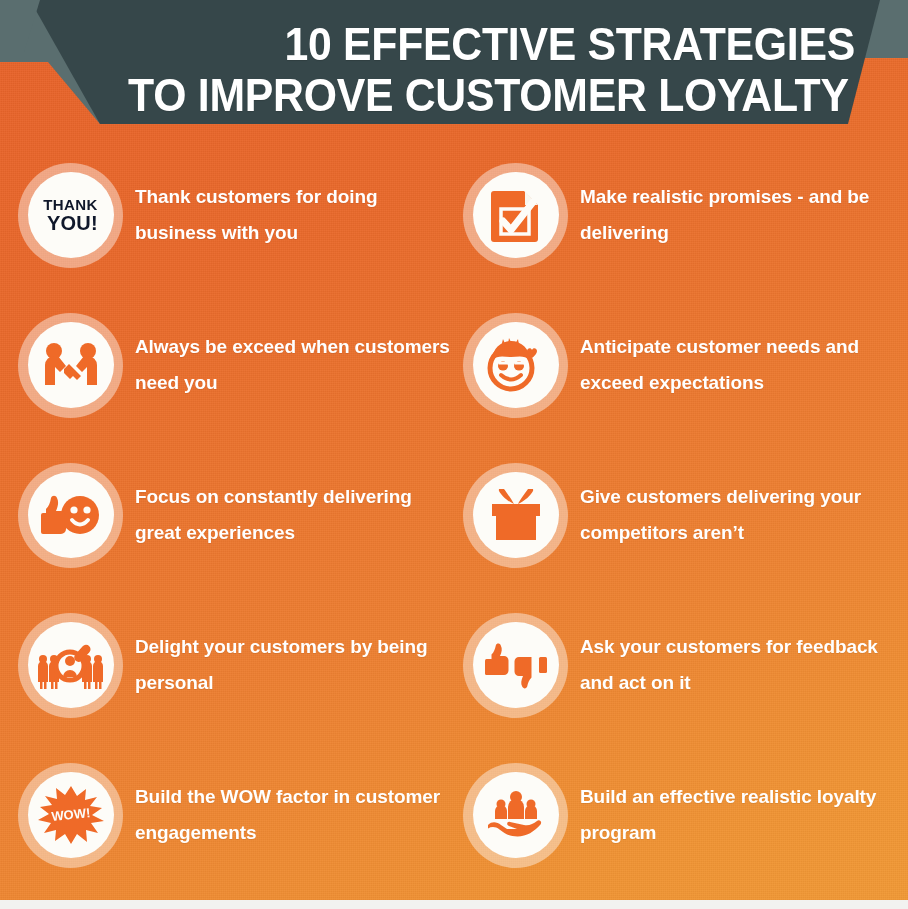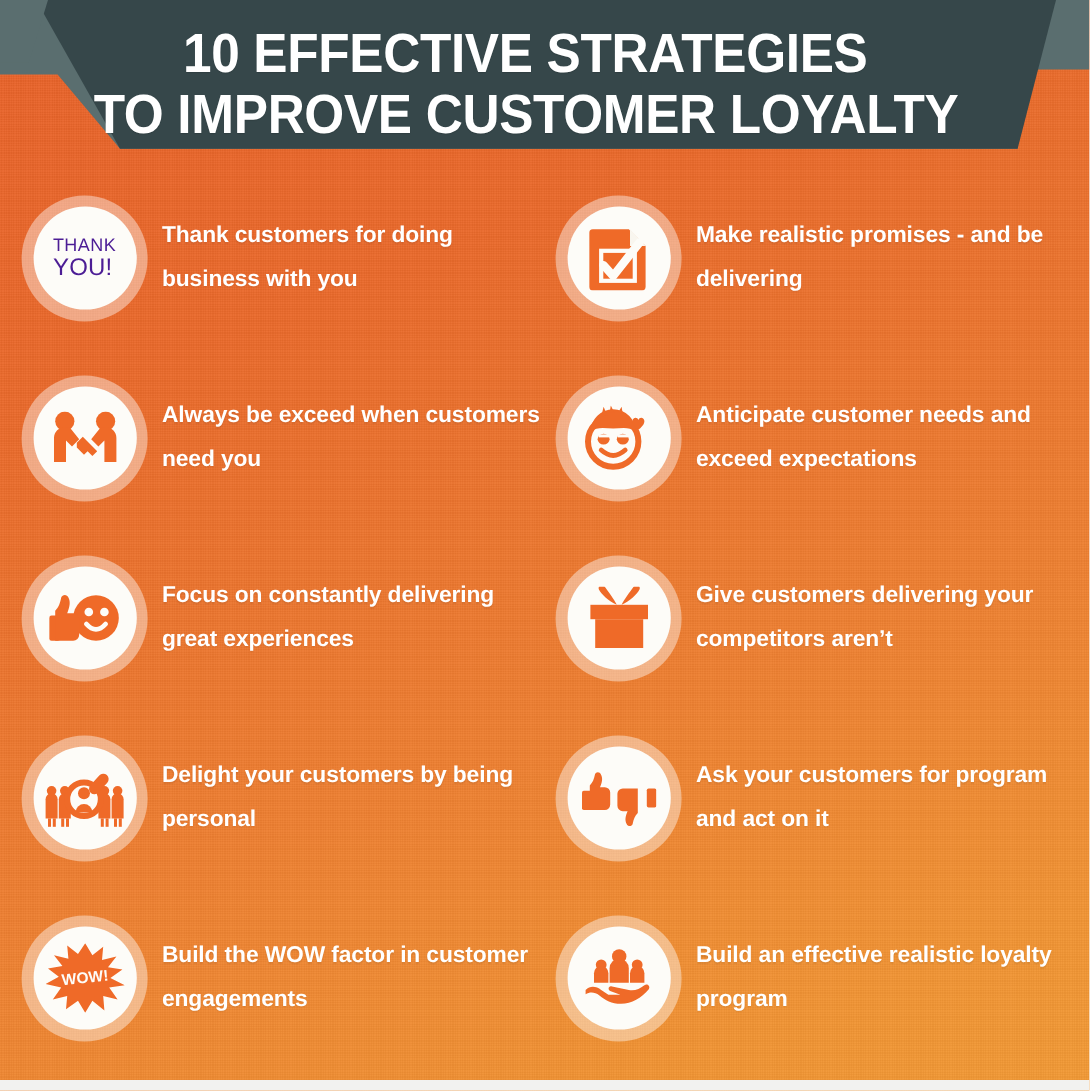--- a/index.html
+++ b/index.html
@@ -23,21 +23,21 @@
     opacity:.85;
   }
 
   
   .header-wrap{position:absolute;left:0;top:0;width:908px;height:140px;z-index:3;}
   .header-teal{
     position:absolute;left:0;top:0;width:908px;height:140px;
   }
   .header-title{
     position:absolute;left:0;top:0;width:876px;height:140px;
-    display:flex;flex-direction:column;align-items:center;justify-content:center;
+    display:flex;flex-direction:column;align-items:flex-end;justify-content:center;
     z-index:4;pointer-events:none;
   }
   .header-title .line{
     color:#ffffff;
     font-weight:bold;
     font-size:46px;
     line-height:51px;
     letter-spacing:-0.3px;
     text-align:center;
     transform:scaleX(0.93);
@@ -70,22 +70,22 @@
     margin-right:12px;
   }
   .badge-inner{
     width:86px;height:86px;border-radius:50%;
     background:#fdfcf8;
     display:flex;align-items:center;justify-content:center;
     overflow:hidden;
   }
   .badge-inner svg{display:block;}
   .thanks-text{
-    text-align:left;line-height:1;
-    color:#4c1d95;font-weight:normal;
+    text-align:right;line-height:1;
+    color:#0f172a;font-weight:bold;
   }
   .thanks-text .t1{display:block;font-size:15px;letter-spacing:.4px;}
   .thanks-text .t2{display:block;font-size:20px;letter-spacing:.2px;margin-top:1px;}
 
   .item-text{
     color:#ffffff;
     font-size:19px;
     line-height:36px;
     font-weight:bold;
     letter-spacing:-0.1px;
@@ -245,21 +245,21 @@
           <svg width="62" height="50" viewBox="0 0 62 50">
             <g fill="#ef6a28">
               <rect x="0" y="19" width="8" height="16" rx="1.5"></rect>
               <path d="M10 35 h9 a4.5 4.5 0 0 0 4.5 -4.5 v-10 a4.5 4.5 0 0 0 -4.5 -4.5 h-4 c1.8 -4 2.5 -7.5 .8 -10.6 -1 -2.4 -4.2 -2.4 -5 0 -.9 4 -1.8 6.6 -4.3 9.1 V35z"></path>
               <rect x="54" y="17" width="8" height="16" rx="1.5"></rect>
               <path d="M52 17 h-9 a4.5 4.5 0 0 0 -4.5 4.5 v10 a4.5 4.5 0 0 0 4.5 4.5 h4 c-1.8 4 -2.5 7.5 -.8 10.6 1 2.4 4.2 2.4 5 0 .9 -4 1.8 -6.6 4.3 -9.1 V17z" transform="translate(-9,0)"></path>
             </g>
           </svg>
         </div>
       </div>
-      <div class="item-text">Ask your customers for program and act on it</div>
+      <div class="item-text">Ask your customers for feedback and act on it</div>
     </div>
 
     <div class="item">
       <div class="badge">
         <div class="badge-inner">
           <svg width="66" height="58" viewBox="0 0 66 58">
             <polygon fill="#ef6a28" points="33,0 39,10 48,3 47,14 59,11 52,20 64,22 54,29 66,35 53,37 60,47 48,44 49,56 39,48 33,58 27,48 17,55 18,44 6,47 13,37 0,34 11,28 2,21 14,19 7,10 19,13 18,2 27,9"></polygon>
             <text x="33" y="33" font-family="Liberation Sans, sans-serif" font-size="13" font-weight="bold" fill="#fdfcf8" text-anchor="middle" transform="rotate(-6 33 30)">WOW!</text>
           </svg>
         </div>

